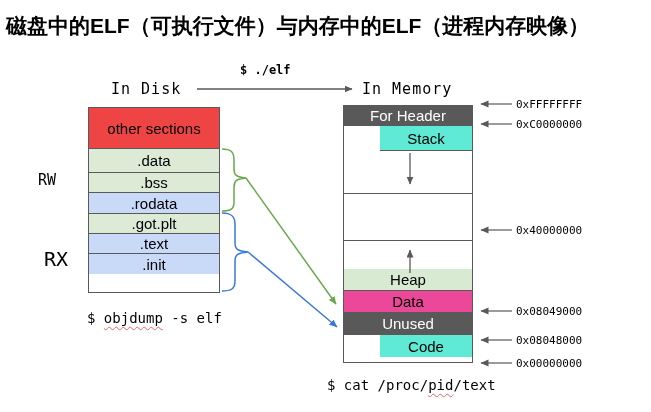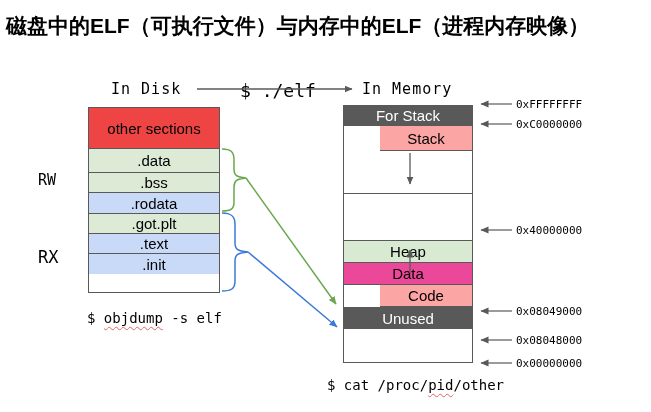--- a/index.html
+++ b/index.html
@@ -6,38 +6,38 @@
   body{width:651px;height:412px;background:#ffffff;position:relative;overflow:hidden;
        font-family:"Liberation Sans",sans-serif;color:#000;}
   .abs{position:absolute;}
   .mono{font-family:"DejaVu Sans Mono","Liberation Mono",monospace;}
   #title{left:6px;top:12px;width:645px;font-size:21px;font-weight:bold;letter-spacing:0px;white-space:nowrap;}
 
   
   .heading{font-size:15px;letter-spacing:1px;}
   #disk-heading{left:111px;top:80px;}
   #mem-heading{left:362px;top:80px;}
-  #run-cmd{left:240px;top:80px;font-size:18px;}
+  #run-cmd{left:240px;top:63px;font-size:12px;font-weight:bold;}
 
   
   #disk-box{left:88px;top:107px;width:132px;height:186px;border:1px solid #595959;
             box-sizing:border-box;display:flex;flex-direction:column;}
   .drow{box-sizing:border-box;border-bottom:1px solid #595959;display:flex;
         align-items:center;justify-content:center;font-size:15px;}
   .drow:last-child{border-bottom:none;}
   .fill-gray{background:#ef4444;}
   .fill-green{background:#dcead6;}
   .fill-blue{background:#c9daf8;}
-  .fill-cream{background:#fca5a5;margin-left:36px;}
+  .fill-cream{background:#5eead4;margin-left:36px;}
   .fill-pink{background:#ec4899;}
   .fill-lgray{background:#f2f2f2;}
   .fill-dark{background:#595959;color:#ffffff;}
 
   #rw-label{left:38px;top:171px;font-size:15px;}
-  #rx-label{left:38px;top:247px;font-size:17px;}
+  #rx-label{left:44px;top:247px;font-size:20px;}
   #disk-cmd{left:87px;top:310px;font-size:14px;white-space:pre;}
   #maps-cmd{left:327px;top:377px;font-size:14px;white-space:pre;}
   .squiggle{text-decoration:underline;text-decoration-style:wavy;text-decoration-color:#e06666;
             text-decoration-thickness:1px;text-underline-offset:3px;}
 
   
   #mem-box{left:343px;top:105px;width:130px;height:258px;border:1px solid #595959;
            box-sizing:border-box;display:flex;flex-direction:column;}
   .mrow{box-sizing:border-box;border-bottom:1px solid #595959;display:flex;
         align-items:center;justify-content:center;font-size:15px;}
@@ -65,38 +65,38 @@
   <div class="drow fill-green" style="height:20px;">.bss</div>
   <div class="drow fill-blue" style="height:21px;">.rodata</div>
   <div class="drow fill-green" style="height:20px;">.got.plt</div>
   <div class="drow fill-blue" style="height:20px;">.text</div>
   <div class="drow fill-blue" style="height:20px;">.init</div>
 </div>
 
 <div id="disk-cmd" class="abs mono"><span>$ </span><span class="squiggle">objdump</span><span> -s elf</span></div>
 
 <div id="mem-box" class="abs">
-  <div class="mrow fill-dark" style="height:20px;">For Stack</div>
+  <div class="mrow fill-dark" style="height:20px;">For Header</div>
   <div class="mrow fill-cream" style="height:25px;">Stack</div>
   <div class="mrow" style="height:43px;"></div>
   <div class="mrow" style="height:47px;"></div>
-  <div class="mrow fill-green" style="height:22px;background:#d9ead3;">Heap</div>
+  <div class="mrow fill-green" style="height:22px;background:#d9ead3;margin-top:28px;">Heap</div>
   <div class="mrow fill-pink" style="height:22px;">Data</div>
+  <div class="mrow fill-dark" style="height:22px;">Unused</div>
   <div class="mrow fill-cream" style="height:22px;">Code</div>
-  <div class="mrow fill-dark" style="height:22px;">Unused</div>
 </div>
 
 <div class="abs mono addr" style="top:98px;">0xFFFFFFFF</div>
 <div class="abs mono addr" style="top:118px;">0xC0000000</div>
 <div class="abs mono addr" style="top:224px;">0x40000000</div>
 <div class="abs mono addr" style="top:305px;">0x08049000</div>
 <div class="abs mono addr" style="top:334px;">0x08048000</div>
 <div class="abs mono addr" style="top:357px;">0x00000000</div>
 
-<div id="maps-cmd" class="abs mono"><span>$ cat /proc/</span><span class="squiggle">pid</span><span>/other</span></div>
+<div id="maps-cmd" class="abs mono"><span>$ cat /proc/</span><span class="squiggle">pid</span><span>/text</span></div>
 
 <svg id="svg-overlay" class="abs" width="651" height="412" viewBox="0 0 651 412">
   <defs>
     <marker id="ah-gray" markerWidth="9" markerHeight="8" refX="7.5" refY="3.5" orient="auto" markerUnits="userSpaceOnUse">
       <path d="M0,0 L8,3.5 L0,7 Z" fill="#595959"></path>
     </marker>
     <marker id="ah-green" markerWidth="9" markerHeight="8" refX="7.5" refY="3.5" orient="auto" markerUnits="userSpaceOnUse">
       <path d="M0,0 L8,3.5 L0,7 Z" fill="#6aa84f"></path>
     </marker>
     <marker id="ah-blue" markerWidth="9" markerHeight="8" refX="7.5" refY="3.5" orient="auto" markerUnits="userSpaceOnUse">

